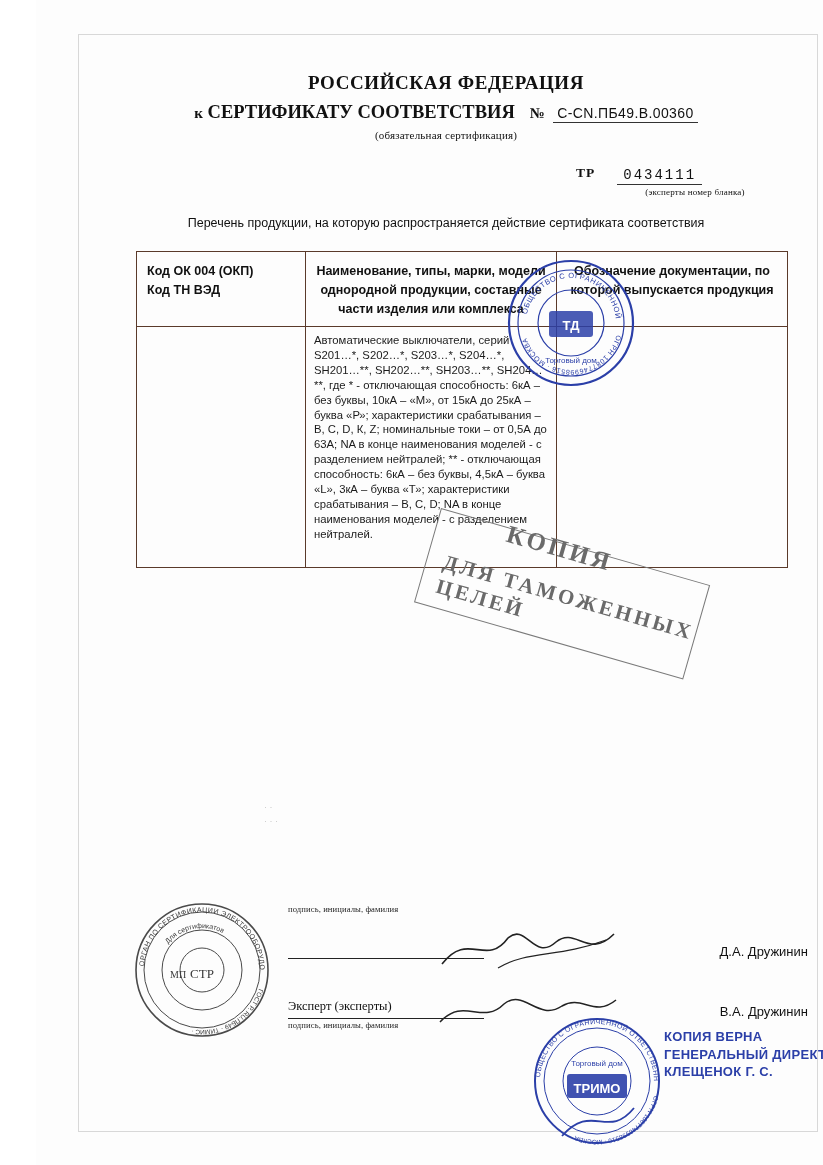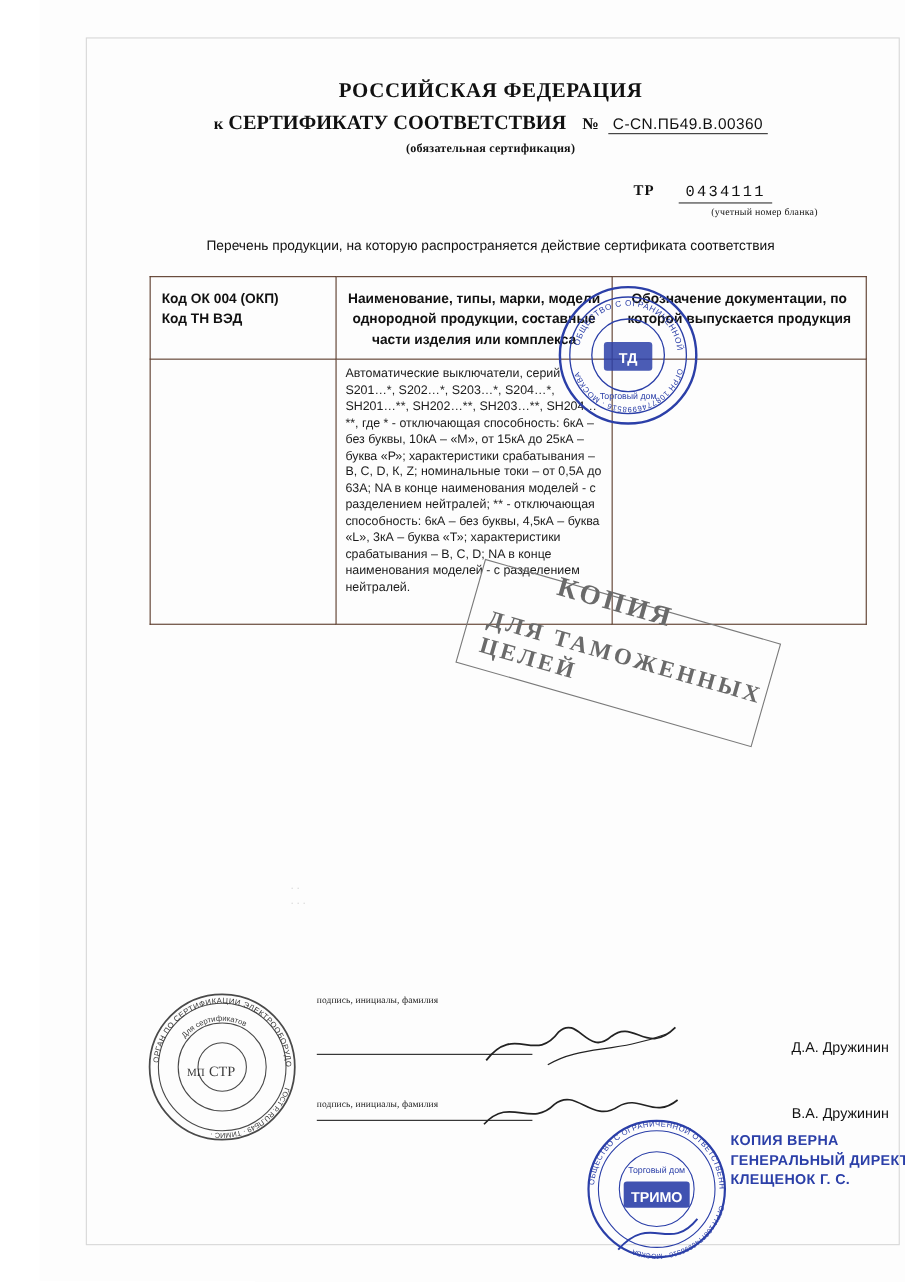--- a/index.html
+++ b/index.html
@@ -68,21 +68,21 @@
     font-size: 14px;
     font-weight: normal;
     border-bottom: 1px solid #333;
     padding: 0 4px 1px 4px;
     margin-left: 4px;
     letter-spacing: 0.4px;
   }
   .hdr-oblig {
     margin-top: 6px;
     font-size: 11px;
-    font-weight: bold;
+    font-weight: normal;
     letter-spacing: 0.2px;
   }
 
   .tp-row {
     position: absolute;
     left: 540px;
     top: 165px;
     width: 230px;
     text-align: left;
   }
@@ -288,21 +288,21 @@
       <span>СЕРТИФИКАТУ СООТВЕТСТВИЯ</span>
       <span class="small" style="margin-left:10px;">№</span>
       <span class="certnum">С-CN.ПБ49.В.00360</span>
     </div>
     <div class="hdr-oblig">(обязательная сертификация)</div>
   </div>
 
   <div class="tp-row">
     <span class="tp-label">ТР</span>
     <span class="tp-value">0434111</span>
-    <div class="tp-caption">(учетный номер бланка)</div>
+    <div class="tp-caption">(эксперты номер бланка)</div>
   </div>
 
   <div class="list-caption">Перечень продукции, на которую распространяется действие сертификата соответствия</div>
 
   <table class="tbl">
     <tbody>
         <tr>
       <th class="col1">
         <div class="th-cell left">
           <div>Код ОК 004 (ОКП)</div>
@@ -365,20 +365,23 @@
       <div class="sig-underline" style="top:54px;"></div>
       <div class="sig-caption" style="margin-top:6px;">подпись, инициалы, фамилия</div>
       <div class="sig-name" style="top:40px;">Д.А. Дружинин</div>
       <svg class="sig-scribble" style="left:150px; top:20px; width:180px; height:48px;" viewBox="0 0 180 48">
         <path d="M4 40 C 30 6, 48 44, 70 14 C 88 -2, 96 38, 118 18 C 138 2, 150 36, 176 10" fill="none" stroke="#222" stroke-width="1.6"></path>
         <path d="M60 44 C 90 26, 120 34, 168 16" fill="none" stroke="#222" stroke-width="1.1"></path>
       </svg>
     </div>
 
     <div class="sig-row" style="height:48px;">
+      <div class="sig-title">
+        <div>Эксперт (эксперты)</div>
+      </div>
       <div class="sig-underline" style="top:20px;"></div>
       <div class="sig-caption" style="margin-top:6px;">подпись, инициалы, фамилия</div>
       <div class="sig-name" style="top:6px;">В.А. Дружинин</div>
       <svg class="sig-scribble" style="left:150px; top:-6px; width:180px; height:40px;" viewBox="0 0 180 40">
         <path d="M2 30 C 26 4, 44 34, 66 12 C 86 -4, 100 30, 124 14 C 144 2, 156 26, 178 8" fill="none" stroke="#222" stroke-width="1.5"></path>
       </svg>
     </div>
   </div>
 
   <svg class="stamp stamp-left-round" viewBox="0 0 140 140">

